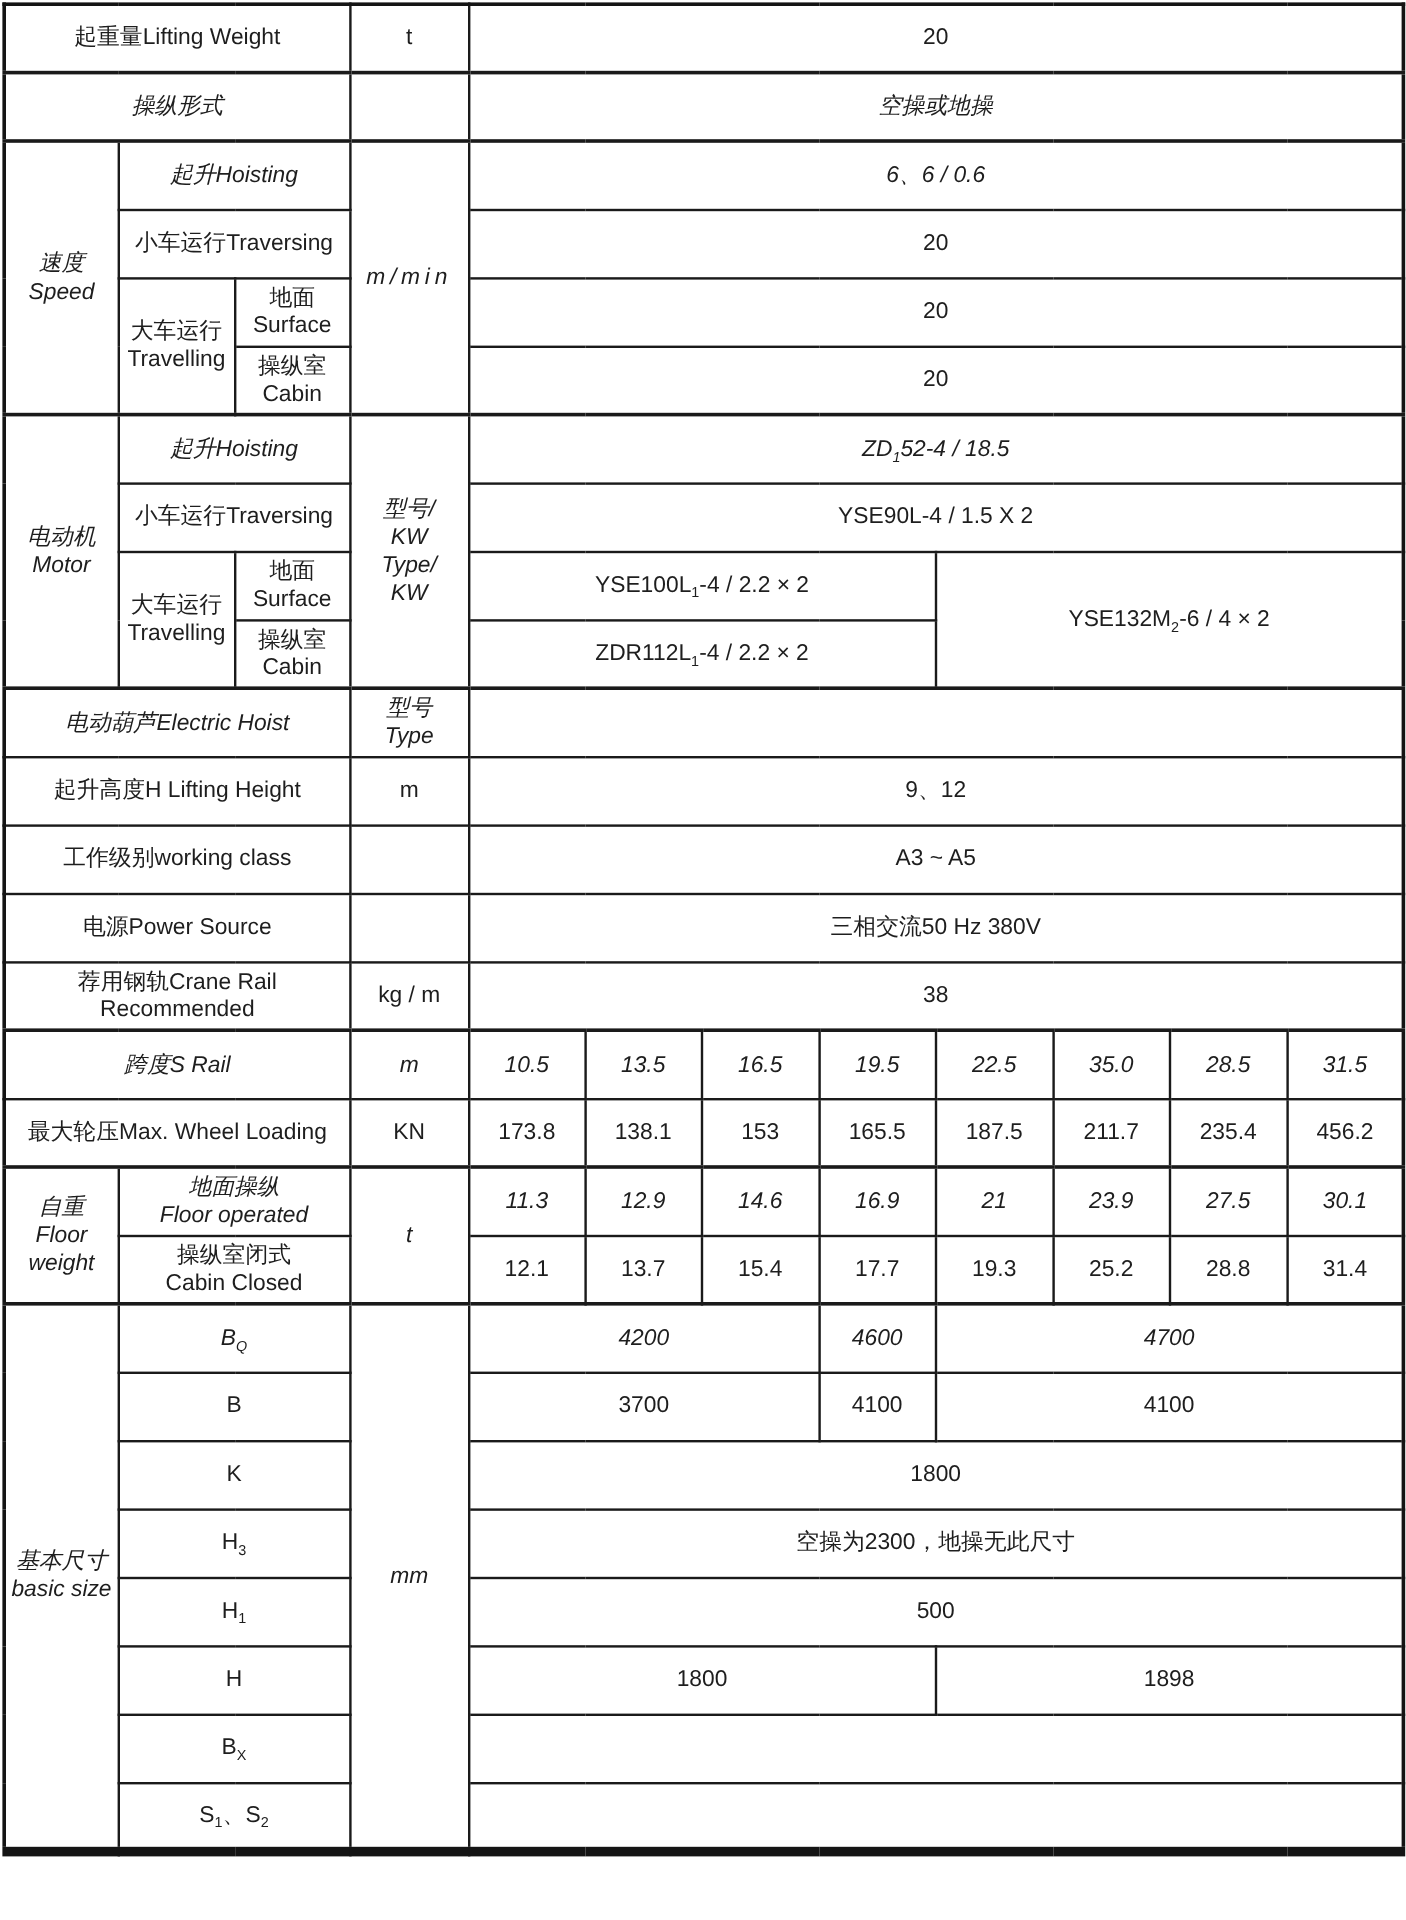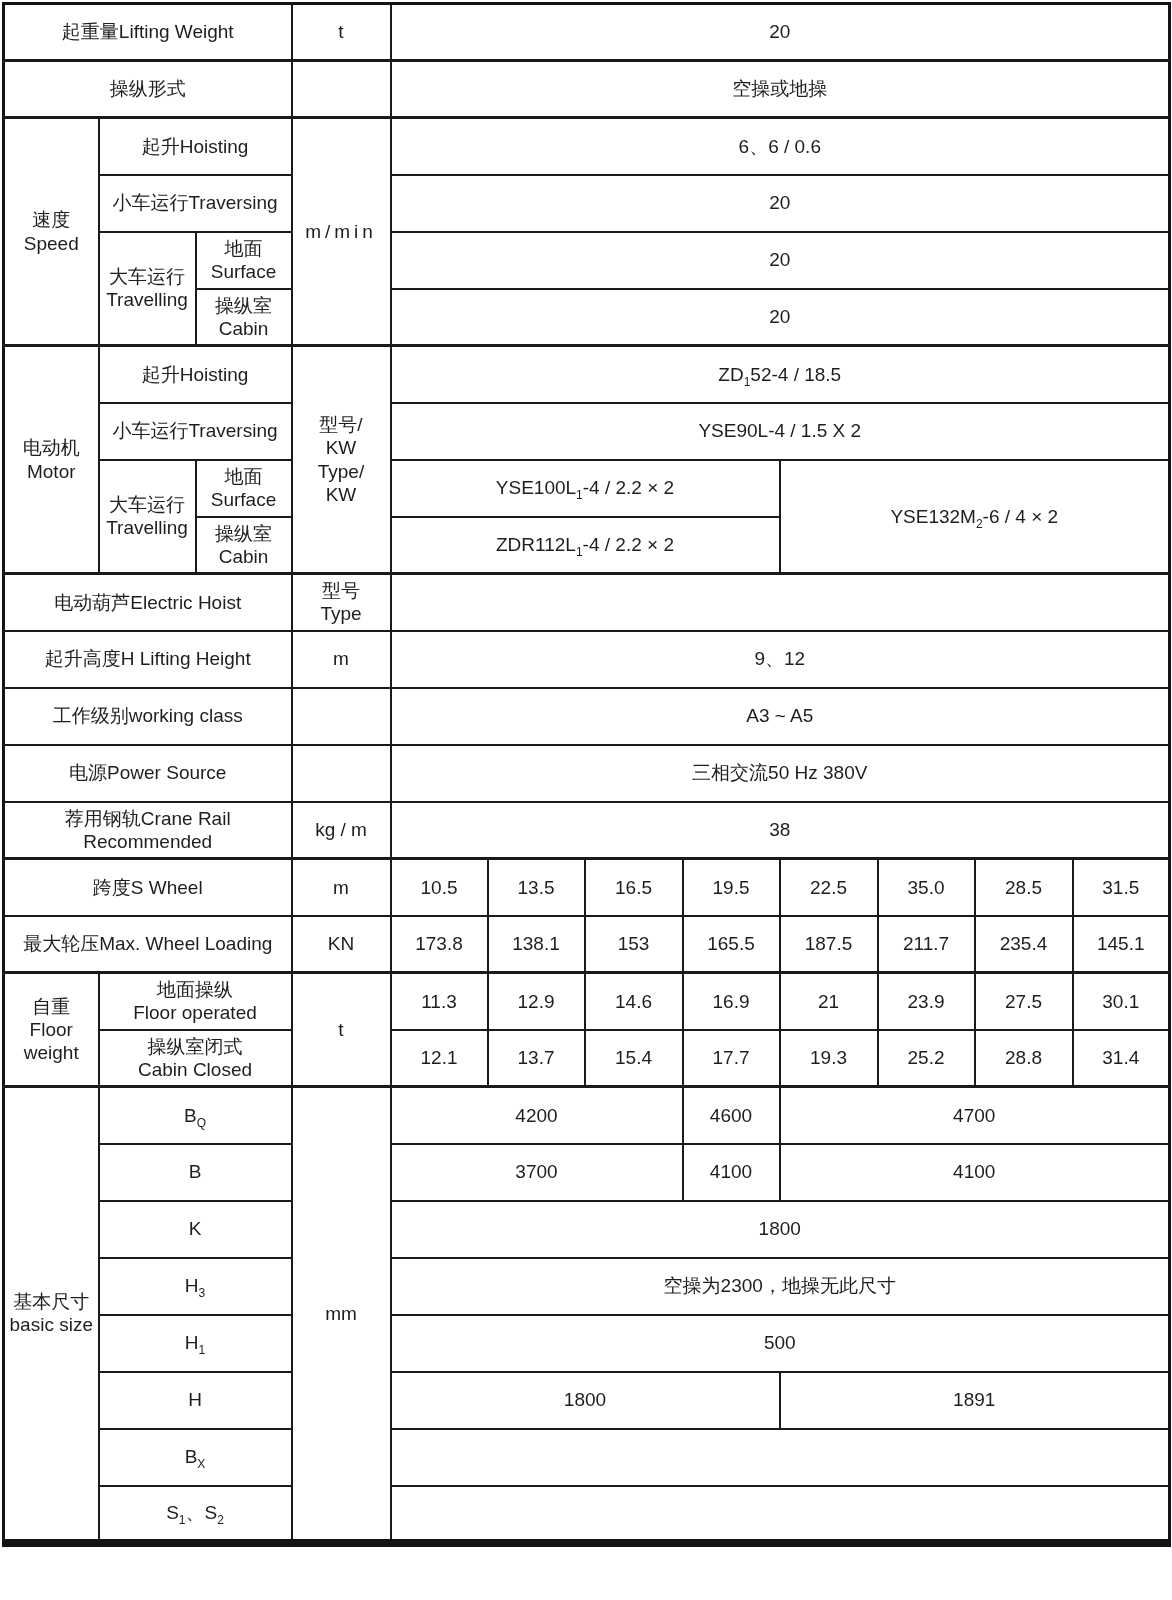--- a/index.html
+++ b/index.html
@@ -18,21 +18,21 @@
   }
   td{
     border:2px solid #1a1a1a;
     text-align:center;vertical-align:middle;
     font-size:19px;line-height:1.22;
     padding:1px 3px;
     white-space:pre-line;
     overflow:hidden;
   }
   tr{height:57px;}
-  tr.sec td{border-top-width:3px;}
+  tr.sec td{border-top-width:3px;font-style:italic;}
   sub{font-size:12px;line-height:0;}
   .ls{letter-spacing:4px;}
 </style>
 </head>
 <body>
 
 <table class="spec">
   <colgroup>
     <col style="width:95px">
       <col style="width:97px">
@@ -139,21 +139,21 @@
   </tr>
 
   <tr>
     <td colspan="3">荐用钢轨Crane Rail
 Recommended</td>
     <td>kg / m</td>
     <td colspan="8">38</td>
   </tr>
 
   <tr class="sec">
-    <td colspan="3">跨度S Wheel</td>
+    <td colspan="3">跨度S Rail</td>
     <td>m</td>
     <td>10.5</td>
     <td>13.5</td>
     <td>16.5</td>
     <td>19.5</td>
     <td>22.5</td>
     <td>35.0</td>
     <td>28.5</td>
     <td>31.5</td>
   </tr>
@@ -161,21 +161,21 @@
   <tr>
     <td colspan="3">最大轮压Max.  Wheel Loading</td>
     <td>KN</td>
     <td>173.8</td>
     <td>138.1</td>
     <td>153</td>
     <td>165.5</td>
     <td>187.5</td>
     <td>211.7</td>
     <td>235.4</td>
-    <td>145.1</td>
+    <td>456.2</td>
   </tr>
 
   <tr class="sec">
     <td rowspan="2">自重
 Floor
 weight</td>
     <td colspan="2">地面操纵
 Floor operated</td>
     <td rowspan="2">t</td>
     <td>11.3</td>
@@ -223,21 +223,21 @@
     <td colspan="2">H<sub>3</sub></td>
     <td colspan="8">空操为2300，地操无此尺寸</td>
   </tr>
   <tr>
     <td colspan="2">H<sub>1</sub></td>
     <td colspan="8">500</td>
   </tr>
   <tr>
     <td colspan="2">H</td>
     <td colspan="4">1800</td>
-    <td colspan="4">1891</td>
+    <td colspan="4">1898</td>
   </tr>
   <tr>
     <td colspan="2">B<sub>X</sub></td>
     <td colspan="8"></td>
   </tr>
   <tr>
     <td colspan="2">S<sub>1</sub>、S<sub>2</sub></td>
     <td colspan="8"></td>
   </tr>
 </tbody>

